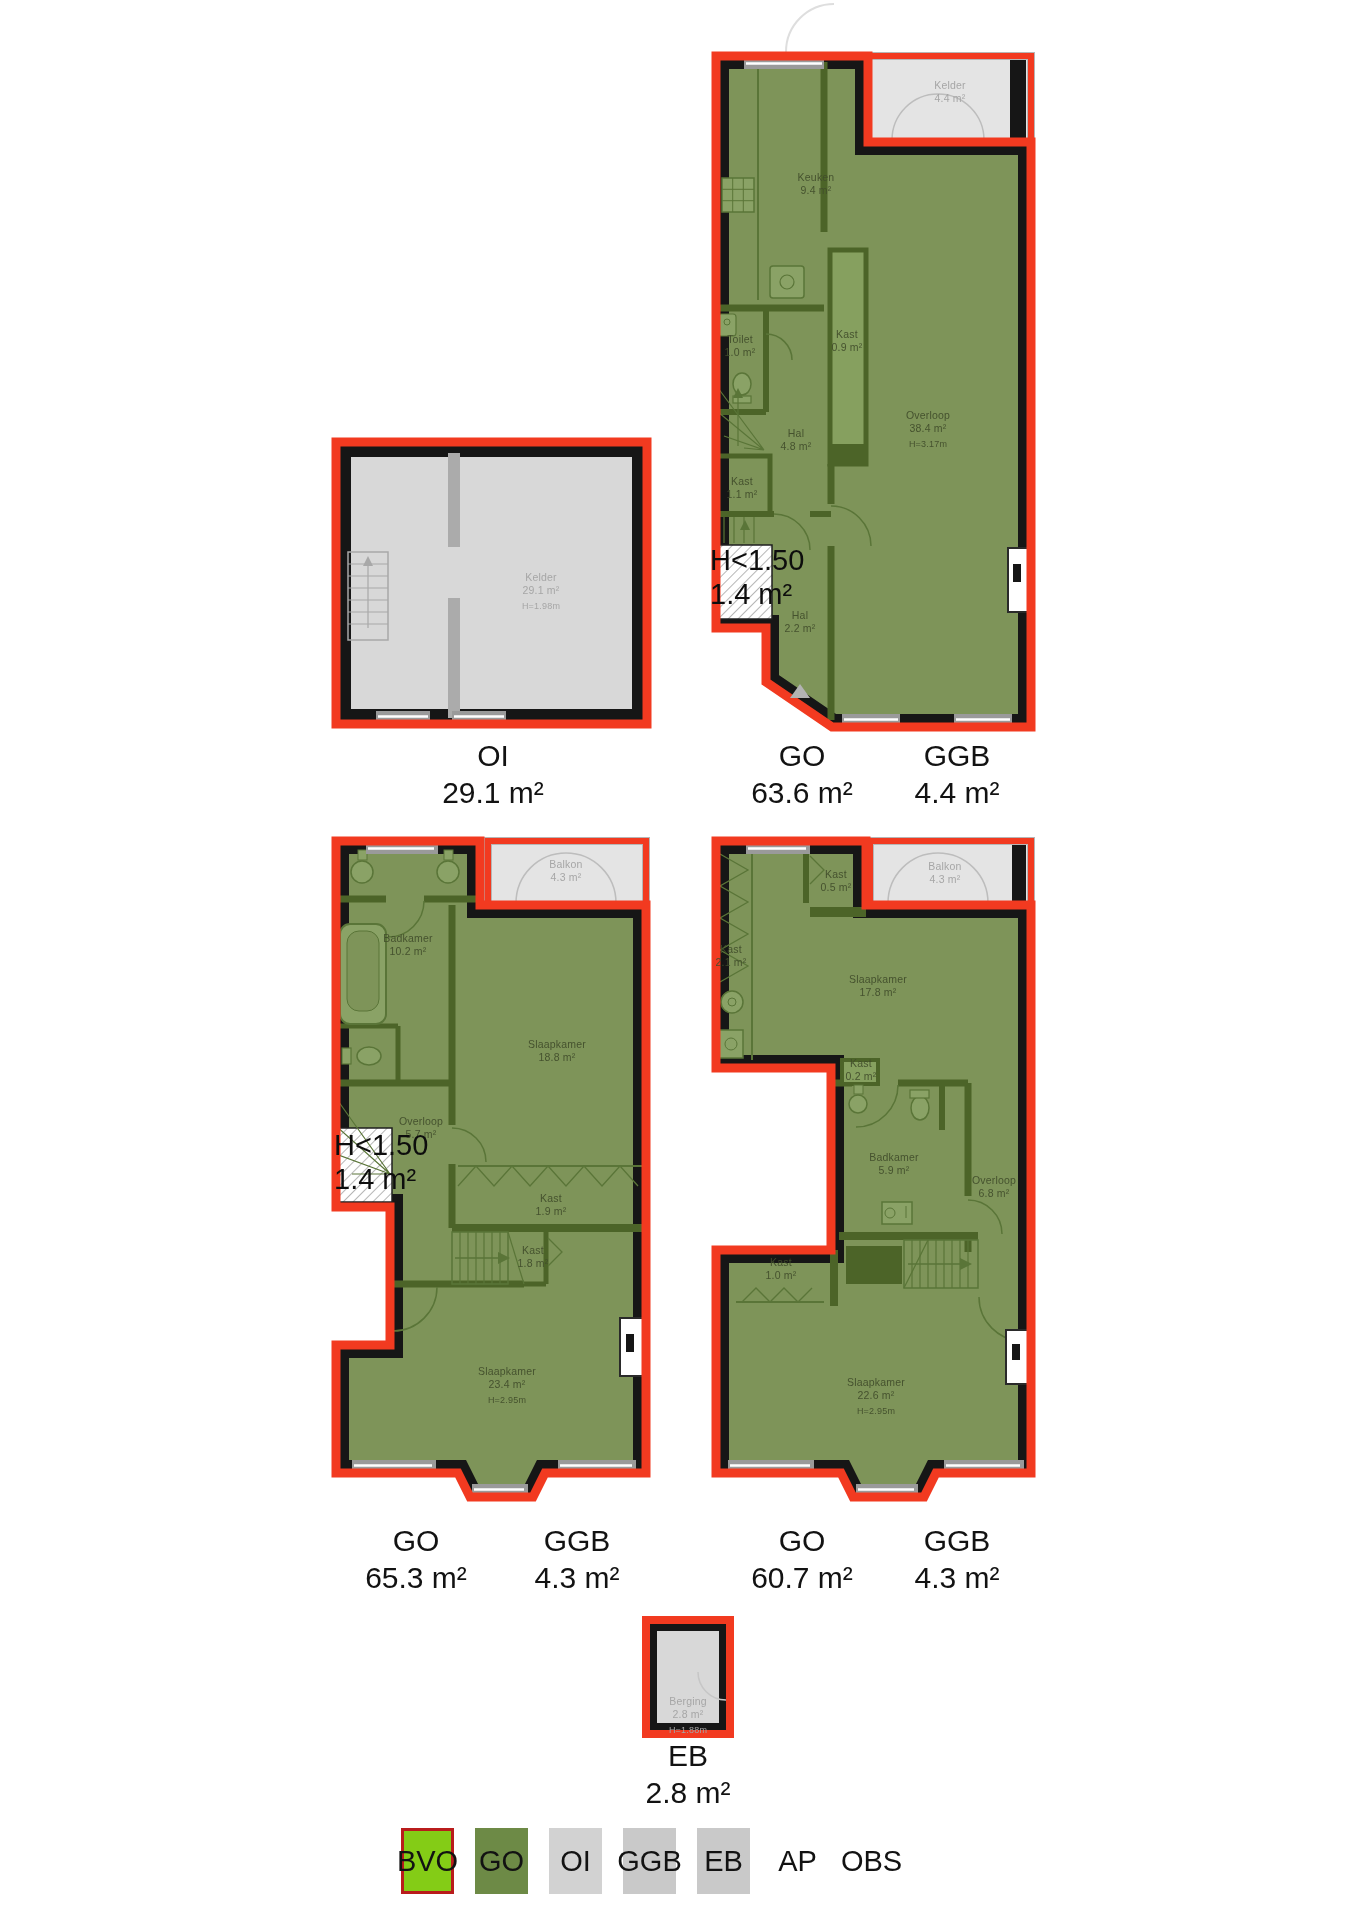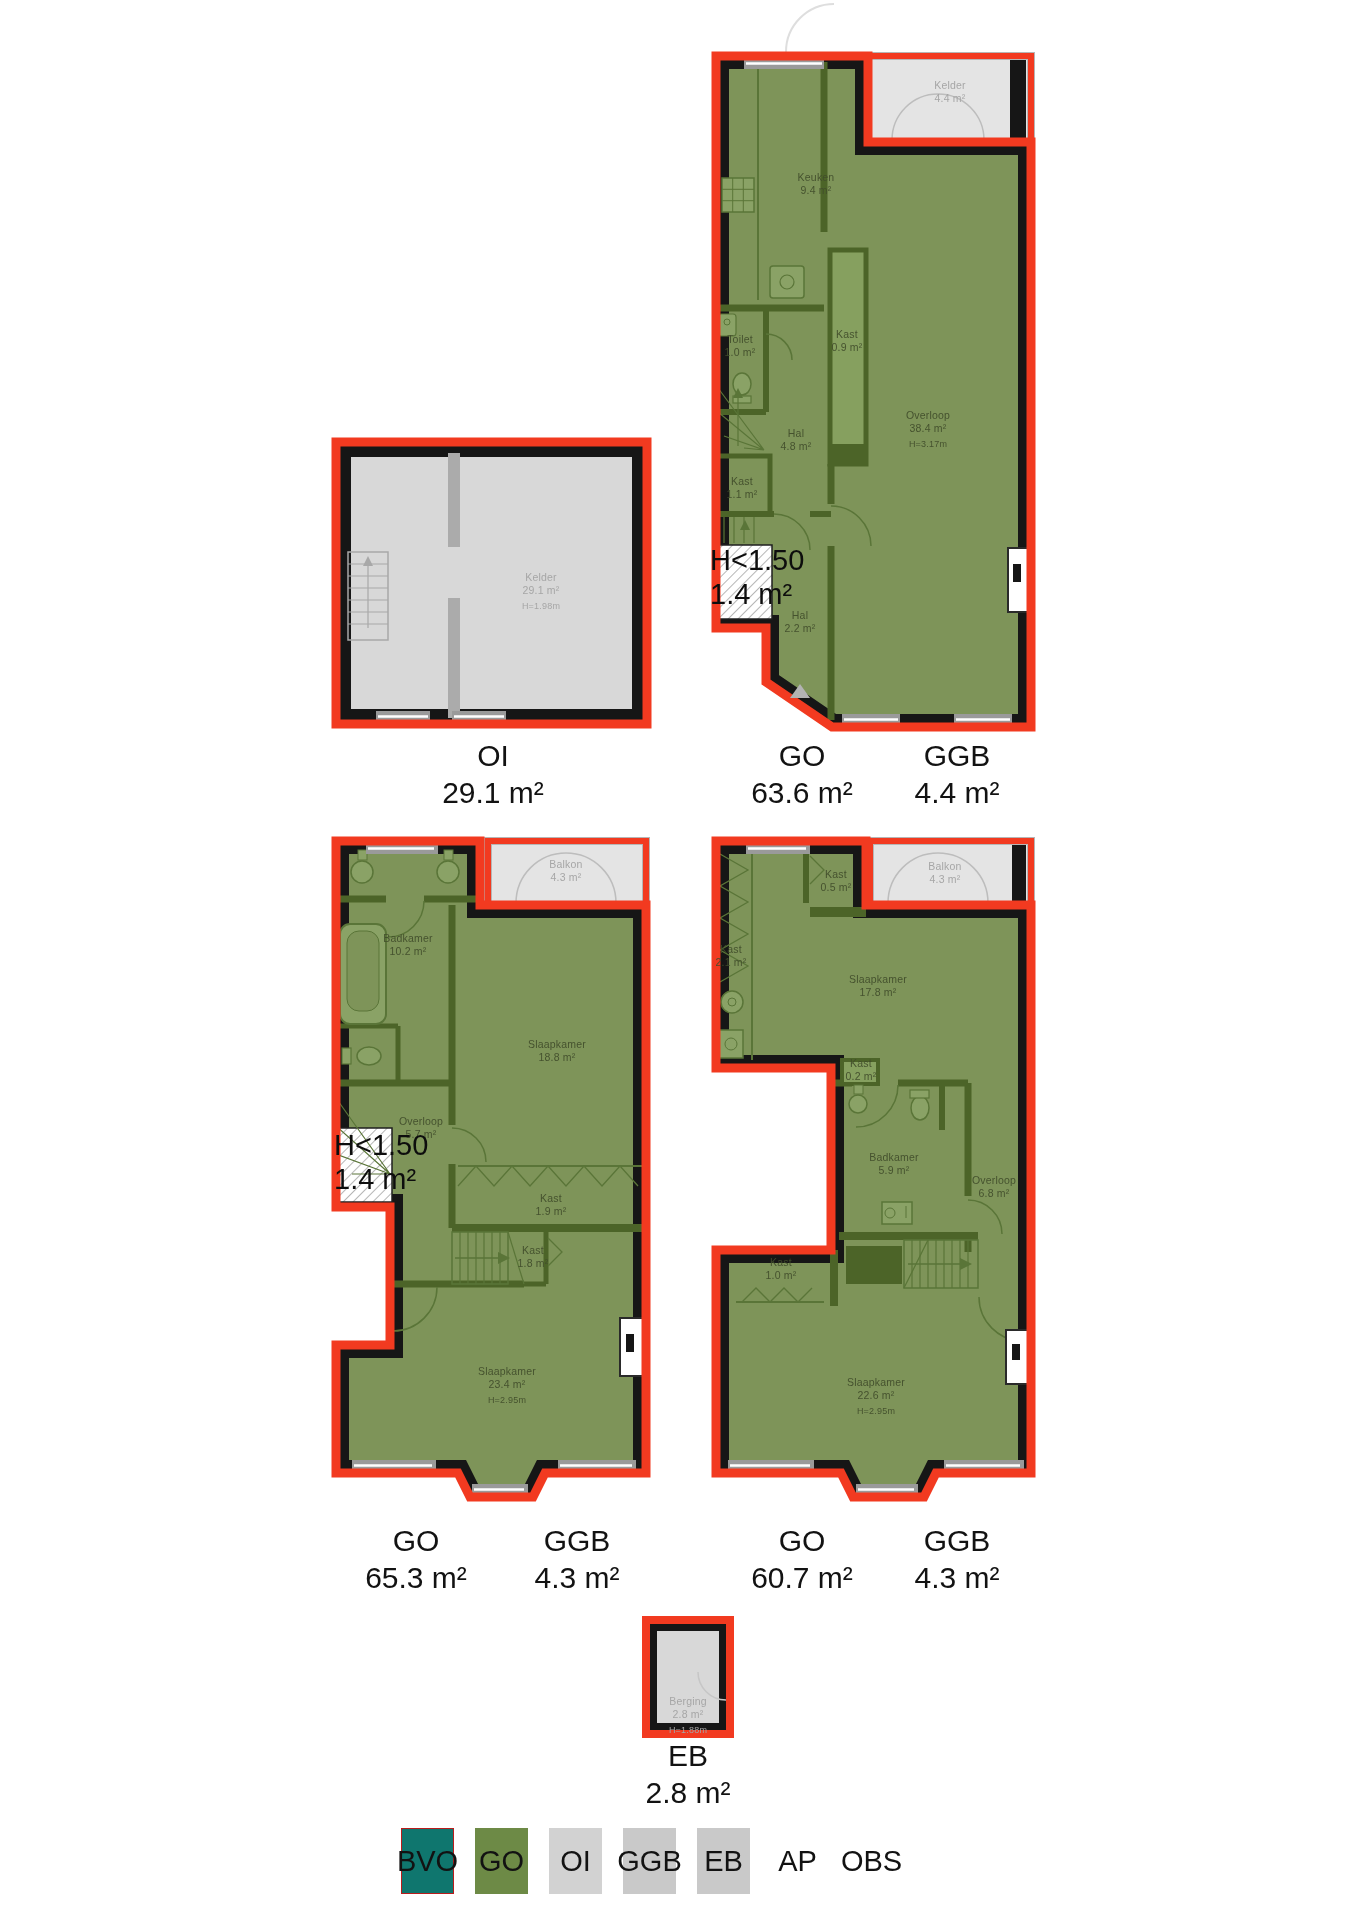--- a/index.html
+++ b/index.html
@@ -14,21 +14,21 @@
   .rl.gray{color:#a6a6a6;opacity:1}
   .lowh{position:absolute;width:104px;text-align:left;font-size:29px;line-height:34px;
         color:#0d0d0d;white-space:nowrap}
   .lowh span{display:block}
   .cap{position:absolute;transform:translate(-50%,-50%);text-align:center;font-size:30px;
        line-height:37px;color:#121212;white-space:nowrap}
   .cap span{display:block}
   .legend{position:absolute;left:401px;top:1828px;display:flex;gap:21px;align-items:center}
   .lg-box{width:53px;height:66px;display:flex;align-items:center;justify-content:center;
           font-size:29px;color:#121212;box-sizing:border-box}
-  .lg-bvo{background:#0f766e;border:1px solid #b91c1c}
+  .lg-bvo{background:#84cc16;border:3px solid #b91c1c}
   .lg-go{background:#6d8a46}
   .lg-oi{background:#d2d2d2}
   .lg-ggb{background:#c9c9c9}
   .lg-eb{background:#c9c9c9}
   .lg-plain{background:transparent}
 </style>
 </head>
 <body>
 
 <svg class="plans" width="1358" height="1920" viewBox="0 0 1358 1920">

